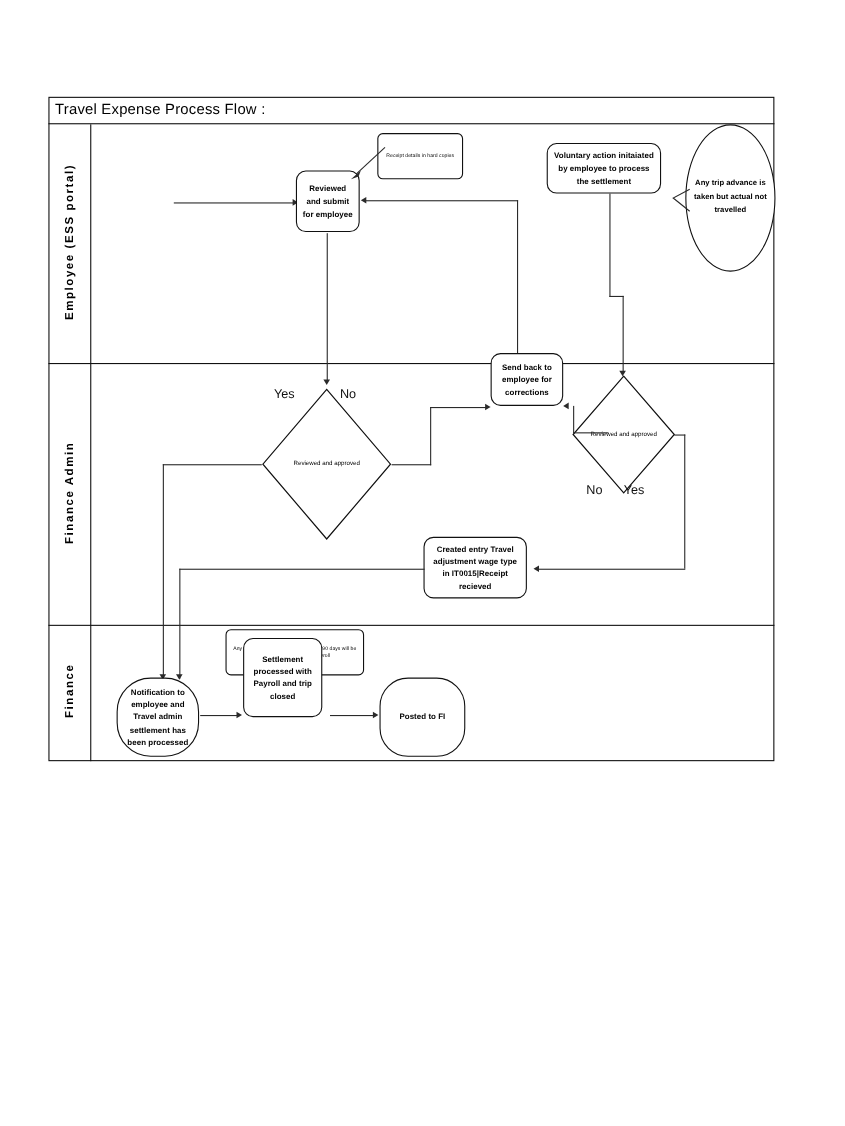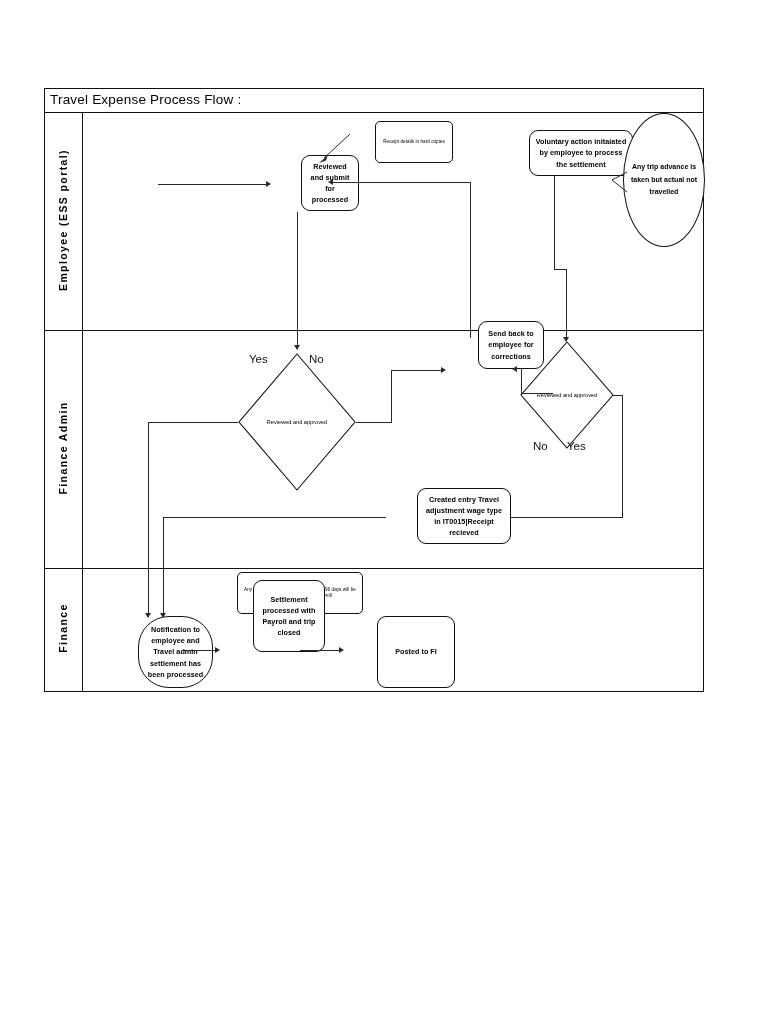--- a/index.html
+++ b/index.html
@@ -90,29 +90,28 @@
     background: #fff;
     display: flex;
     align-items: center;
     justify-content: center;
     text-align: center;
     font-size: 7.2px;
     font-weight: bold;
     line-height: 1.55;
     padding: 20px 4px;
     letter-spacing: 0.05px;
-    margin-left: 32px;
   }
   .node.tiny {
     border-radius: 5px;
     font-weight: normal;
     font-size: 4.6px;
     line-height: 1.4;
   }
-  .node.plain { font-weight: bold; }
+  .node.plain { font-weight: bold; border-radius: 26px; }
 
   
   .ellipse {
     position: absolute;
     box-sizing: border-box;
     border: 1.2px solid #111;
     border-radius: 50%;
     background: #fff;
     display: flex;
     align-items: center;
@@ -194,21 +193,21 @@
   <div class="lane-divider" style="top:568px;"></div>
 
   <div class="lane-label" style="left:-37px; top:214px;">Employee (ESS portal)</div>
   <div class="lane-label" style="left:-37px; top:442px;">Finance Admin</div>
   <div class="lane-label" style="left:-37px; top:622px;">Finance</div>
 
 
   <div class="conn h" style="left:158px; top:184px; width:110px;"></div>
   <div class="arrow right" style="left:266px; top:181px;"></div>
 
-  <div class="node" style="left:269px; top:155px; width:58px; height:56px;">Reviewed and submit for processed</div>
+  <div class="node" style="left:269px; top:155px; width:58px; height:56px;">Reviewed and submit for employee</div>
 
   <div class="node tiny" style="left:343px; top:121px; width:78px; height:16px;">Receipt details in hard copies</div>
 
   <div class="leader" style="left:316px; top:132px; width:36px; height:32px;">
     <svg width="36" height="32" viewBox="0 0 36 32">
       <line x1="34" y1="2" x2="8" y2="26" stroke="#2a2a2a" stroke-width="1"></line>
       <polygon points="3,31 12,23 10,28.5" fill="#2a2a2a"></polygon>
     </svg>
   </div>
 

